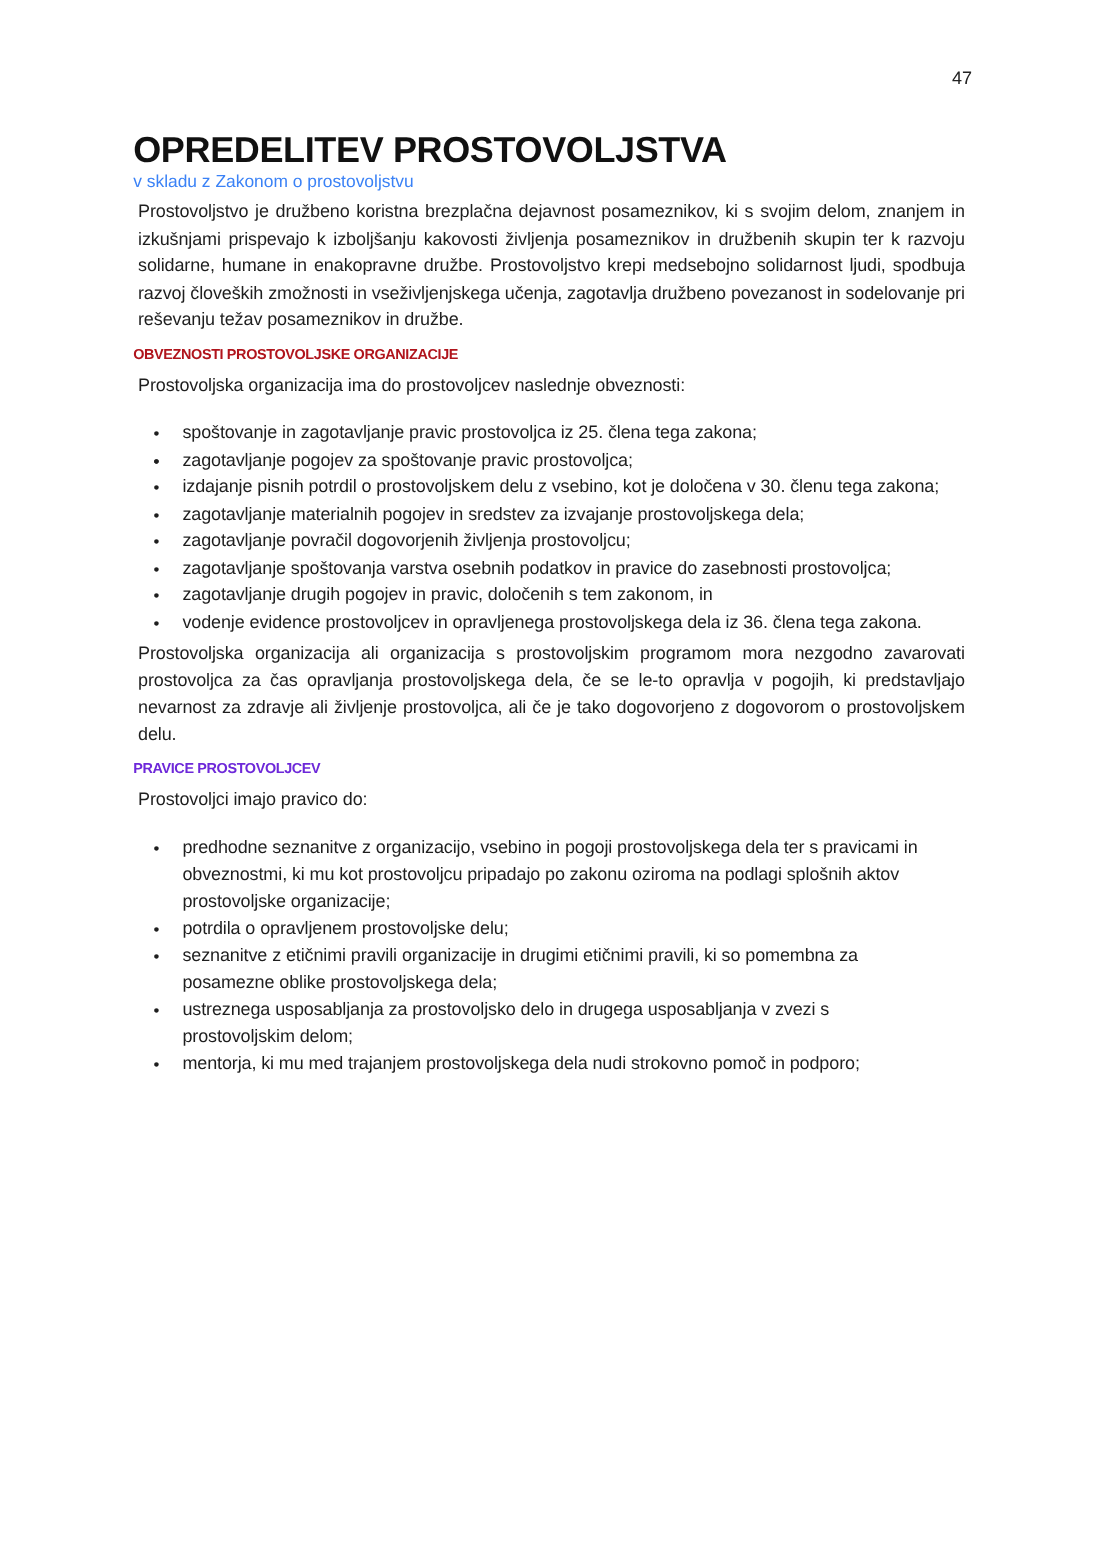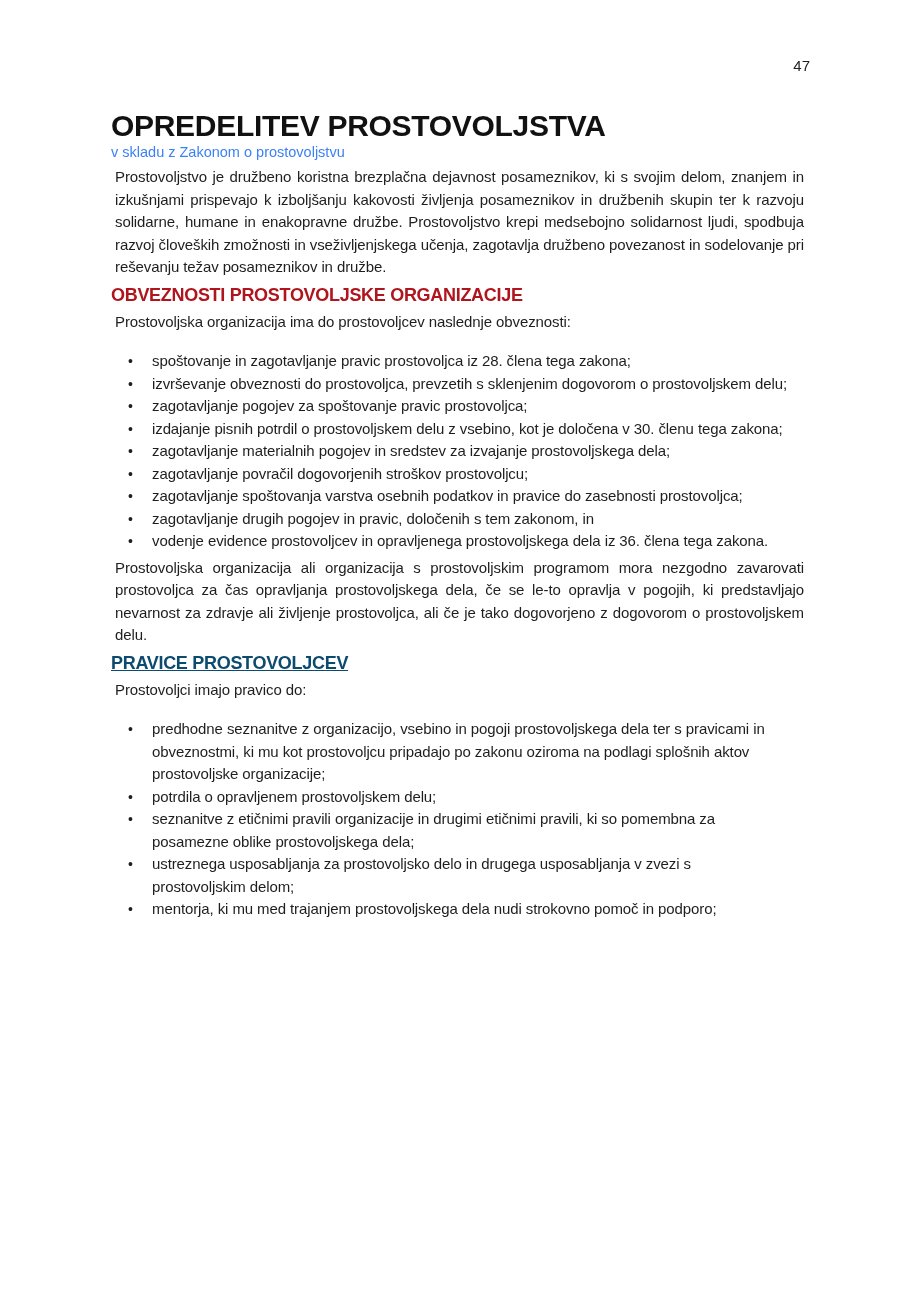--- a/index.html
+++ b/index.html
@@ -51,21 +51,21 @@
       margin: 4px;
       font-size: 15px;
       line-height: 22.5px;
       text-align: justify;
       color: #1e1e1e;
       letter-spacing: -0.1px;
     }
     .intro { margin-top: 27px; }
     h2.section-title {
       margin: 0;
-      font-size: 18px;
+      font-size: 12px;
       font-weight: bold;
       color: #b0141c;
       letter-spacing: -0.3px;
       line-height: 24px;
     }
     .sec1 { margin-top: 20px; }
     .lead1 { margin-top: 20px; }
     ul.bullets {
       list-style: none;
       margin: 17px 0 0 0;
@@ -98,35 +98,35 @@
 
   <div class="content">
     <h1 class="main-title">OPREDELITEV PROSTOVOLJSTVA</h1>
     <div class="subtitle">v skladu z Zakonom o prostovoljstvu</div>
 
     <p class="body intro">Prostovoljstvo je družbeno koristna brezplačna dejavnost posameznikov, ki s svojim delom, znanjem in izkušnjami prispevajo k izboljšanju kakovosti življenja posameznikov in družbenih skupin ter k razvoju solidarne, humane in enakopravne družbe. Prostovoljstvo krepi medsebojno solidarnost ljudi, spodbuja razvoj človeških zmožnosti in vseživljenjskega učenja, zagotavlja družbeno povezanost in sodelovanje pri reševanju težav posameznikov in družbe.</p>
 
     <h2 class="section-title sec1" style="color: rgb(176, 20, 28);">OBVEZNOSTI PROSTOVOLJSKE ORGANIZACIJE</h2>
     <p class="body lead1">Prostovoljska organizacija ima do prostovoljcev naslednje obveznosti:</p>
     <ul class="bullets">
-      <li><span class="bullet">•</span><span>spoštovanje in zagotavljanje pravic prostovoljca iz 28. člena tega zakona;</span></li>
-      <li><span class="bullet">•</span><span>izvrševanje obveznosti do prostovoljca, prevzetih s sklenjenim dogovorom o prostovoljskem delu;</span></li>
+      <li><span class="bullet">•</span><span>spoštovanje in zagotavljanje pravic prostovoljca iz 25. člena tega zakona;</span></li>
+      <li><span class="bullet">•</span></li>
       <li><span class="bullet">•</span><span>zagotavljanje pogojev za spoštovanje pravic prostovoljca;</span></li>
       <li><span class="bullet">•</span><span>izdajanje pisnih potrdil o prostovoljskem delu z vsebino, kot je določena v 30. členu tega zakona;</span></li>
       <li><span class="bullet">•</span><span>zagotavljanje materialnih pogojev in sredstev za izvajanje prostovoljskega dela;</span></li>
-      <li><span class="bullet">•</span><span>zagotavljanje povračil dogovorjenih stroškov prostovoljcu;</span></li>
+      <li><span class="bullet">•</span><span>zagotavljanje povračil dogovorjenih življenja prostovoljcu;</span></li>
       <li><span class="bullet">•</span><span>zagotavljanje spoštovanja varstva osebnih podatkov in pravice do zasebnosti prostovoljca;</span></li>
       <li><span class="bullet">•</span><span>zagotavljanje drugih pogojev in pravic, določenih s tem zakonom, in</span></li>
       <li><span class="bullet">•</span><span>vodenje evidence prostovoljcev in opravljenega prostovoljskega dela iz 36. člena tega zakona.</span></li>
     </ul>
     <p class="body after-list">Prostovoljska organizacija ali organizacija s prostovoljskim programom mora nezgodno zavarovati prostovoljca za čas opravljanja prostovoljskega dela, če se le-to opravlja v pogojih, ki predstavljajo nevarnost za zdravje ali življenje prostovoljca, ali če je tako dogovorjeno z dogovorom o prostovoljskem delu.</p>
 
-    <h2 class="section-title sec2" style="color: #0c4a6e; text-decoration: underline;">PRAVICE PROSTOVOLJCEV</h2>
+    <h2 class="section-title sec2" style="color: #6d28d9;">PRAVICE PROSTOVOLJCEV</h2>
     <p class="body lead2">Prostovoljci imajo pravico do:</p>
     <ul class="bullets list2">
       <li><span class="bullet">•</span><span>predhodne seznanitve z organizacijo, vsebino in pogoji prostovoljskega dela ter s pravicami in obveznostmi, ki mu kot prostovoljcu pripadajo po zakonu oziroma na podlagi splošnih aktov prostovoljske organizacije;</span></li>
-      <li><span class="bullet">•</span><span>potrdila o opravljenem prostovoljskem delu;</span></li>
+      <li><span class="bullet">•</span><span>potrdila o opravljenem prostovoljske delu;</span></li>
       <li><span class="bullet">•</span><span>seznanitve z etičnimi pravili organizacije in drugimi etičnimi pravili, ki so pomembna za posamezne oblike prostovoljskega dela;</span></li>
       <li><span class="bullet">•</span><span>ustreznega usposabljanja za prostovoljsko delo in drugega usposabljanja v zvezi s prostovoljskim delom;</span></li>
       <li><span class="bullet">•</span><span>mentorja, ki mu med trajanjem prostovoljskega dela nudi strokovno pomoč in podporo;</span></li>
     </ul>
   </div>
 </div>
 
 </body></html>

